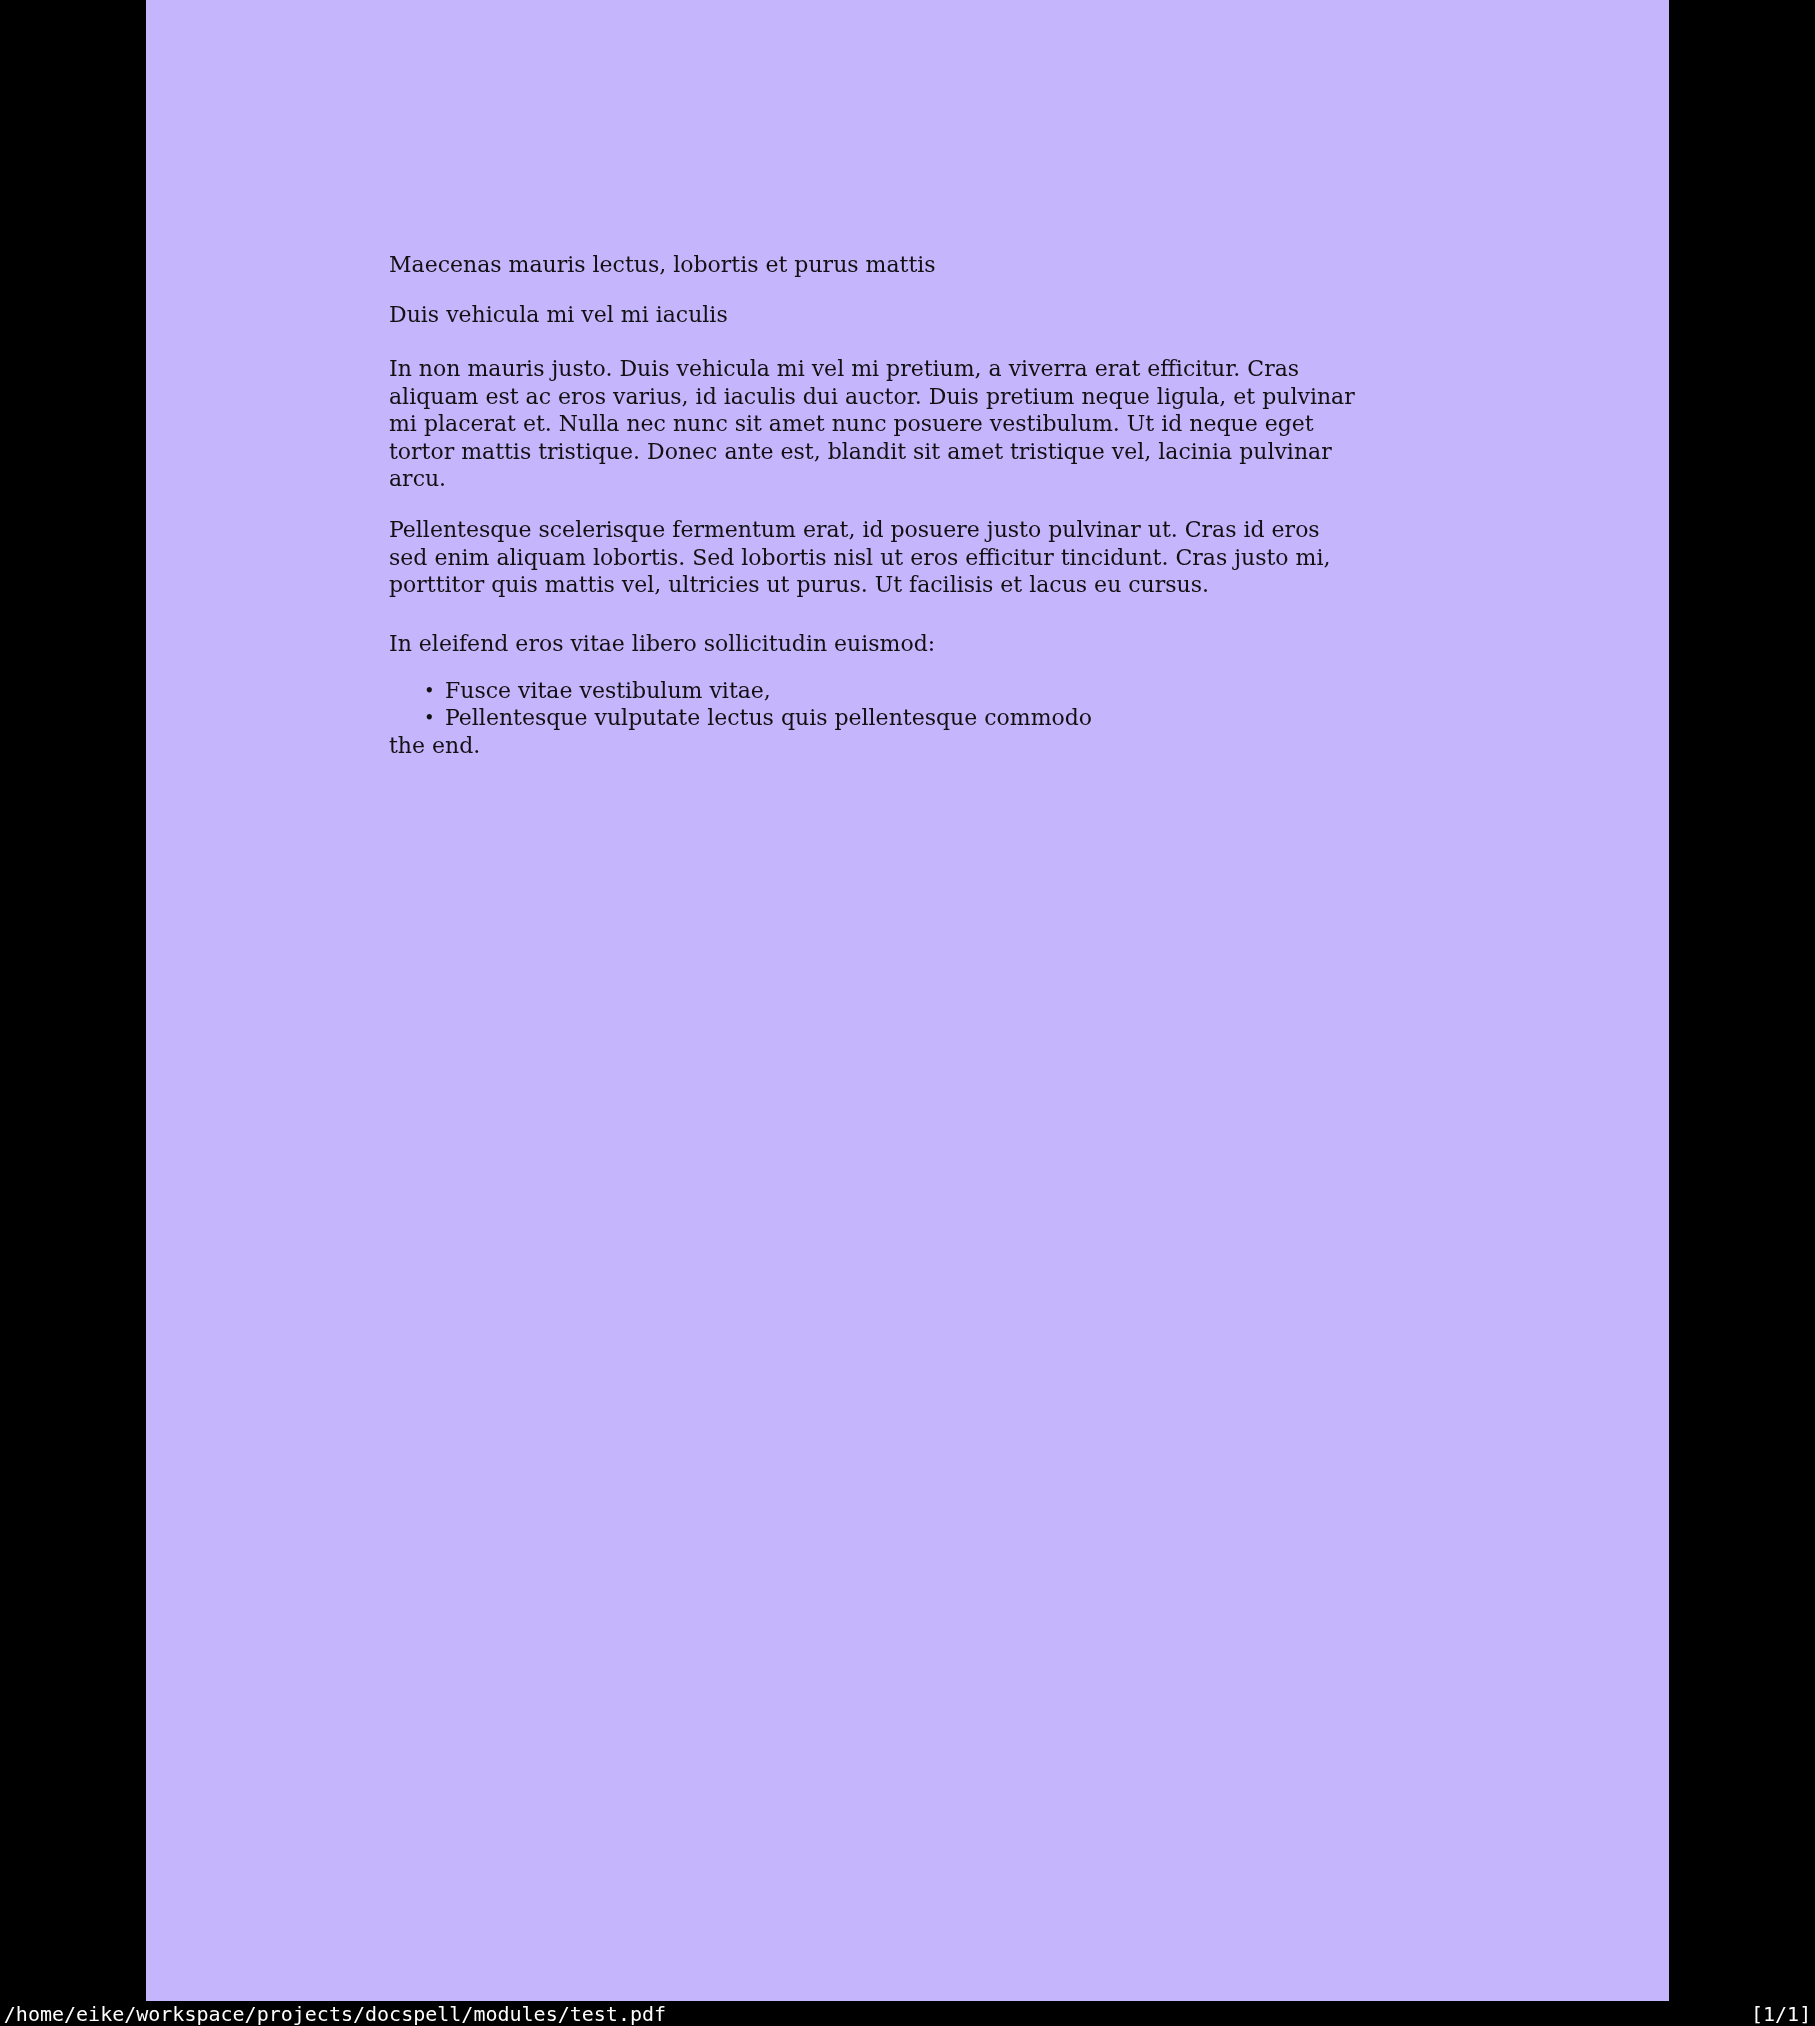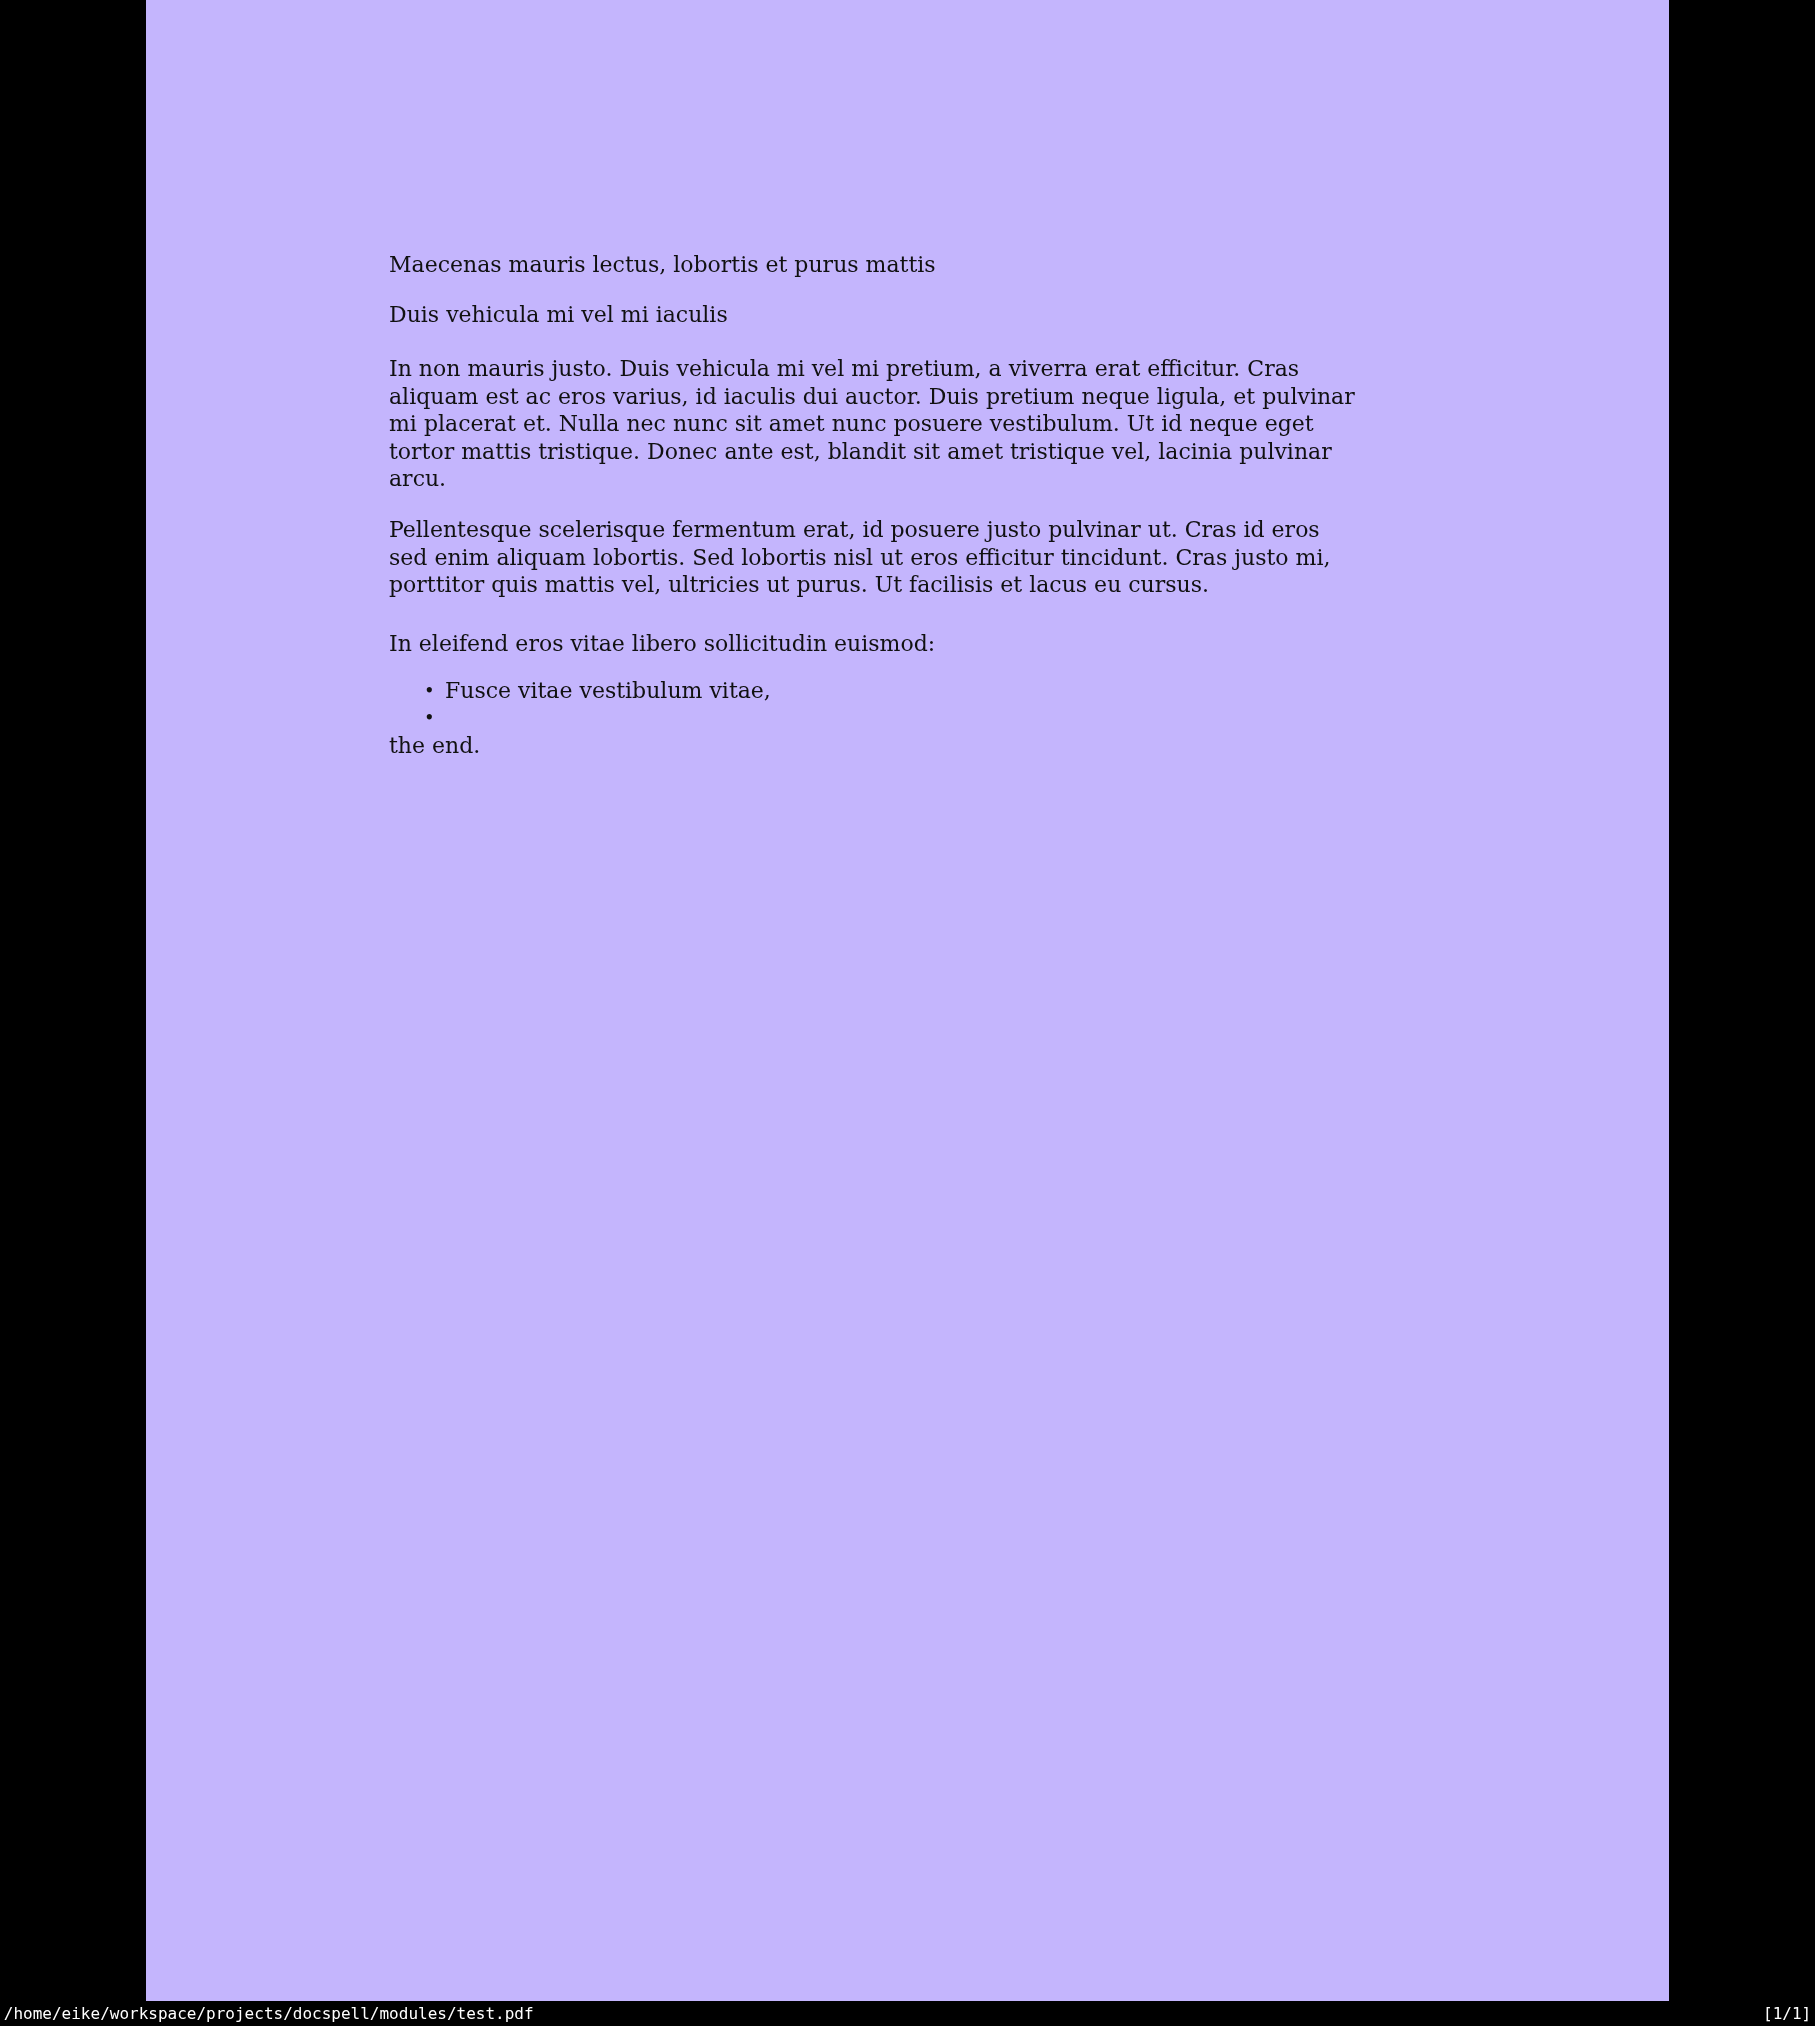--- a/index.html
+++ b/index.html
@@ -57,21 +57,21 @@
   }
   .statusbar {
     position: absolute;
     left: 0;
     bottom: 0;
     width: 100%;
     height: 24.6px;
     background: #000000;
     color: #ffffff;
     font-family: "DejaVu Sans Mono", monospace;
-    font-size: 16px;
+    font-size: 20px;
     display: flex;
     justify-content: space-between;
     align-items: center;
     padding: 0 3.8px;
     box-sizing: border-box;
   }
 </style>
 </head>
 <body>
 
@@ -96,20 +96,21 @@
 
       <p class="para mb21">In eleifend eros vitae libero sollicitudin euismod:</p>
 
       <div class="bullet-list mb23">
         <div class="bullet-row">
           <span class="bullet-glyph">•</span>
           <span>Fusce vitae vestibulum vitae,</span>
         </div>
         <div class="bullet-row">
           <span class="bullet-glyph">•</span>
+          <span>Pellentesque vulputate lectus quis pellentesque commodo</span>
         </div>
       </div>
 
       <p class="para">the end.</p>
 
     </div>
   </div>
 
   <div class="statusbar">
     <span>/home/eike/workspace/projects/docspell/modules/test.pdf</span>

